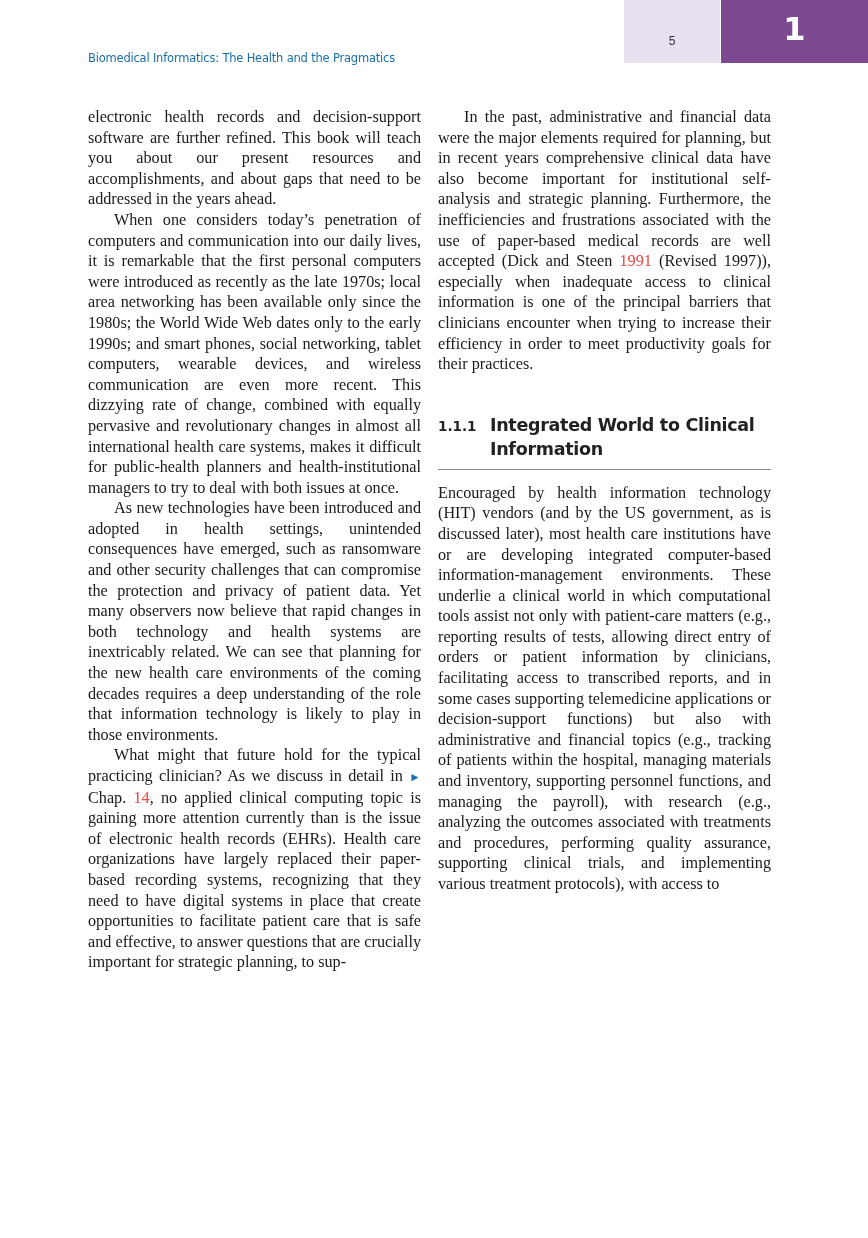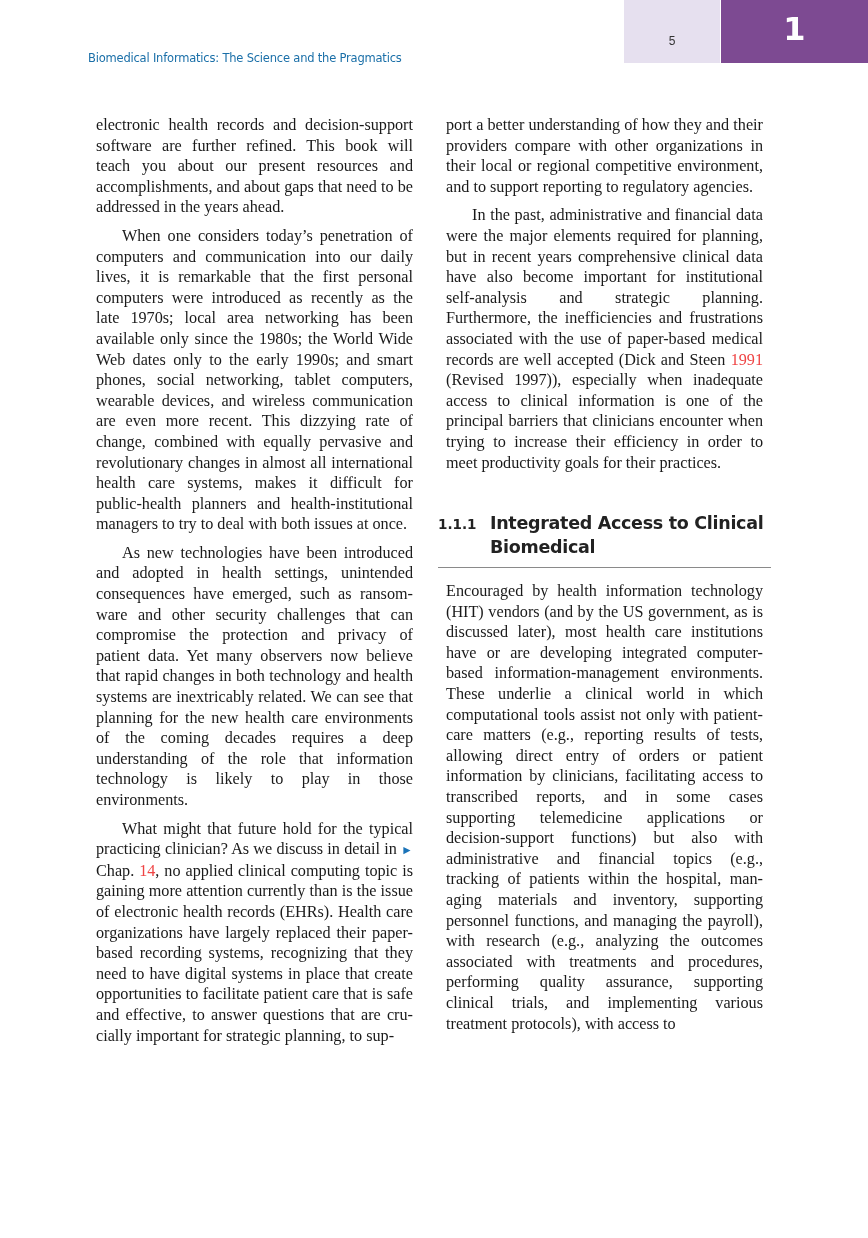--- a/index.html
+++ b/index.html
@@ -26,59 +26,58 @@
     font-family: "DejaVu Sans", sans-serif; font-weight: bold; font-size: 32px;
     color: #ffffff;
   }
   .col {
     position: absolute; top: 107px; width: 333px;
     font-family: "Liberation Serif", serif; font-size: 16.2px; line-height: 20.6px;
     color: #1a1a1a; text-align: justify; hyphens: manual;
   }
   .col-left { left: 88px; }
   .col-right { left: 438px; }
-  .col p { margin: 8px; }
+  .col p { margin: 0; }
   .col p.indent { text-indent: 26px; }
   .col b { font-weight: normal; }
   .link { color: #ef4444; }
   .arrow { color: #1a73b8; font-size: 12px; }
   .section-heading {
     margin-top: 38px; position: relative; padding-left: 52px;
     font-family: "DejaVu Sans", sans-serif; font-weight: bold; text-align: left;
   }
   .section-num {
     position: absolute; left: 0; top: 3px; font-size: 13.5px; color: #222;
   }
   .section-title { font-size: 17.5px; line-height: 24px; color: #222; letter-spacing: -0.3px; }
   .section-rule { height: 0; border-top: 1px solid #8a8a8a; margin-top: 8px; margin-bottom: 13px; }
 </style>
 </head>
 <body>
 
-<div class="running-head">Biomedical Informatics: The Science and the Pragmatics</div>
+<div class="running-head">Biomedical Informatics: The Health and the Pragmatics</div>
 
 <div class="page-box">
   <div class="page-num">5</div>
 </div>
 
 <div class="chapter-box">
   <div class="chapter-num">1</div>
 </div>
 
 <div class="col col-left">
   <p>electronic health records and decision-support software are further refined. This book will teach you about our present resources and accomplishments, and about gaps that need to be addressed in the years ahead.</p>
   <p class="indent">When one considers today’s penetration of computers and communication into our daily lives, it is remarkable that the first personal computers were introduced as recently as the late 1970s; local area networking has been available only since the 1980s; the World Wide Web dates only to the early 1990s; and smart phones, social networking, tablet computers, wearable devices, and wireless communication are even more recent. This dizzying rate of change, combined with equally pervasive and revolutionary changes in almost all interna­tional health care systems, makes it difficult for public-health planners and health-institutional managers to try to deal with both issues at once.</p>
   <p class="indent"><span>As new technologies have been introduced and adopted in health settings, unintended consequences have emerged, such as </span><b>ransom­ware</b><span> and other security challenges that can compromise the protection and privacy of patient data. Yet many observers now believe that rapid changes in both technology and health systems are inextricably related. We can see that planning for the new health care environments of the coming decades requires a deep understanding of the role that infor­mation technology is likely to play in those environments.</span></p>
   <p class="indent"><span>What might that future hold for the typical practicing clinician? As we discuss in detail in </span><span class="arrow">►</span><span> Chap. </span><span class="link">14</span><span>, no applied clinical computing topic is gaining more attention currently than is the issue of </span><b>electronic health records</b><span> (EHRs). Health care organizations have largely replaced their paper-based recording systems, recognizing that they need to have digital systems in place that create opportuni­ties to facilitate patient care that is safe and effective, to answer questions that are cru­cially important for strategic planning, to sup-</span></p>
 </div>
 
 <div class="col col-right">
-  <p>port a better understanding of how they and their providers compare with other organiza­tions in their local or regional competitive environment, and to support reporting to regulatory agencies.</p>
   <p class="indent"><span>In the past, administrative and financial data were the major elements required for planning, but in recent years comprehensive clinical data have also become important for institutional self-analysis and strategic plan­ning. Furthermore, the inefficiencies and frus­trations associated with the use of paper-based medical records are well accepted (Dick and Steen </span><span class="link">1991</span><span> (Revised 1997)), especially when inadequate access to clinical information is one of the principal barriers that clinicians encounter when trying to increase their effi­ciency in order to meet productivity goals for their practices.</span></p>
 
   <div class="section-heading">
     <span class="section-num">1.1.1</span>
-    <div class="section-title">Integrated Access to Clinical Biomedical</div>
+    <div class="section-title">Integrated World to Clinical Information</div>
   </div>
   <div class="section-rule"></div>
 
   <p><span>Encouraged by </span><b>health information technology</b><span> (</span><b>HIT</b><span>) vendors (and by the US government, as is discussed later), most health care institu­tions have or are developing integrated computer-based information-management environments. These underlie a clinical world in which computational tools assist not only with patient-care matters (e.g., reporting results of tests, allowing direct entry of orders or patient information by clinicians, facilitat­ing access to transcribed reports, and in some cases supporting </span><b>telemedicine</b><span> applications or decision-support functions) but also with administrative and financial topics (e.g., tracking of patients within the hospital, man­aging materials and inventory, supporting personnel functions, and managing the pay­roll), with research (e.g., analyzing the out­comes associated with treatments and procedures, performing quality assurance, supporting clinical trials, and implementing various treatment protocols), with access to</span></p>
 </div>
 
 </body></html>

